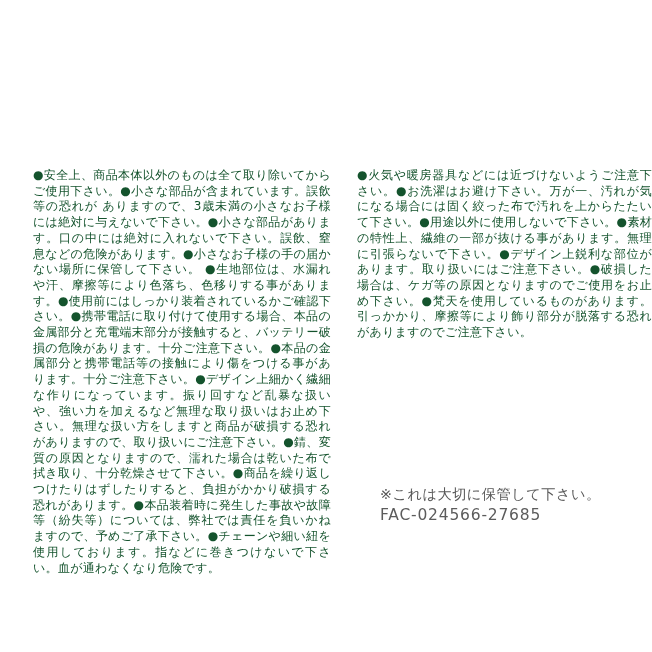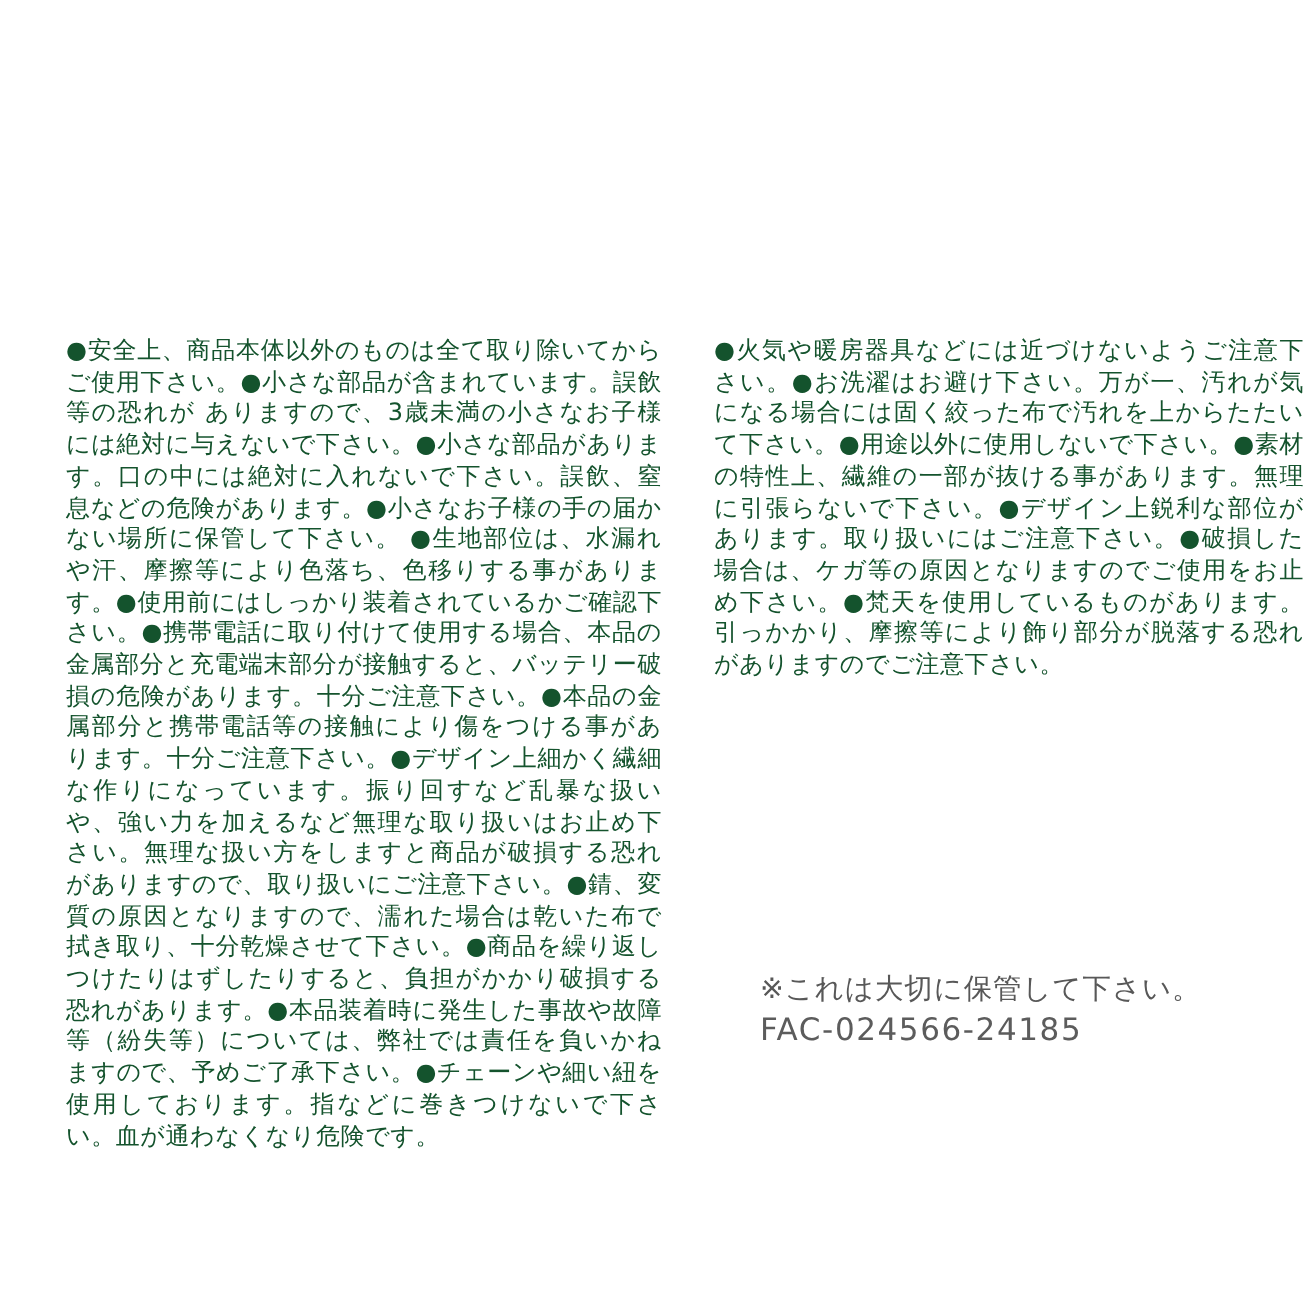--- a/index.html
+++ b/index.html
@@ -86,16 +86,16 @@
 
 <div class="page">
 
 
   <div class="col col-left">●安全上、商品本体以外のものは全て取り除いてからご使用下さい。●小さな部品が含まれています。誤飲等の恐れが ありますので、3歳未満の小さなお子様には絶対に与えないで下さい。●小さな部品があります。口の中には絶対に入れないで下さい。誤飲、窒息などの危険があります。●小さなお子様の手の届かない場所に保管して下さい。 ●生地部位は、水漏れや汗、摩擦等により色落ち、色移りする事があります。●使用前にはしっかり装着されているかご確認下さい。●携帯電話に取り付けて使用する場合、本品の金属部分と充電端末部分が接触すると、バッテリー破損の危険があります。十分ご注意下さい。●本品の金属部分と携帯電話等の接触により傷をつける事があります。十分ご注意下さい。●デザイン上細かく繊細な作りになっています。振り回すなど乱暴な扱いや、強い力を加えるなど無理な取り扱いはお止め下さい。無理な扱い方をしますと商品が破損する恐れがありますので、取り扱いにご注意下さい。●錆、変質の原因となりますので、濡れた場合は乾いた布で拭き取り、十分乾燥させて下さい。●商品を繰り返しつけたりはずしたりすると、負担がかかり破損する恐れがあります。●本品装着時に発生した事故や故障等（紛失等）については、弊社では責任を負いかねますので、予めご了承下さい。●チェーンや細い紐を使用しております。指などに巻きつけないで下さい。血が通わなくなり危険です。</div>
 
   <div class="col col-right">●火気や暖房器具などには近づけないようご注意下さい。●お洗濯はお避け下さい。万が一、汚れが気になる場合には固く絞った布で汚れを上からたたいて下さい。●用途以外に使用しないで下さい。●素材の特性上、繊維の一部が抜ける事があります。無理に引張らないで下さい。●デザイン上鋭利な部位があります。取り扱いにはご注意下さい。●破損した場合は、ケガ等の原因となりますのでご使用をお止め下さい。●梵天を使用しているものがあります。引っかかり、摩擦等により飾り部分が脱落する恐れがありますのでご注意下さい。</div>
 
   <div class="footer">
     <div class="storage-note">※これは大切に保管して下さい。</div>
-    <div class="product-code">FAC-024566-24185</div>
+    <div class="product-code">FAC-024566-27685</div>
   </div>
 
 </div>
 
 </body></html>

